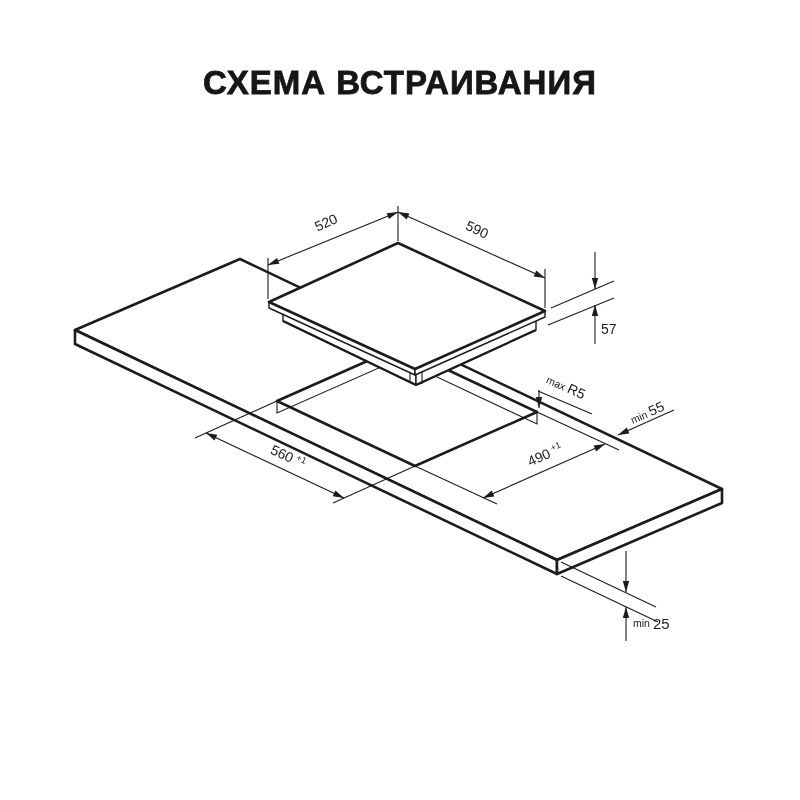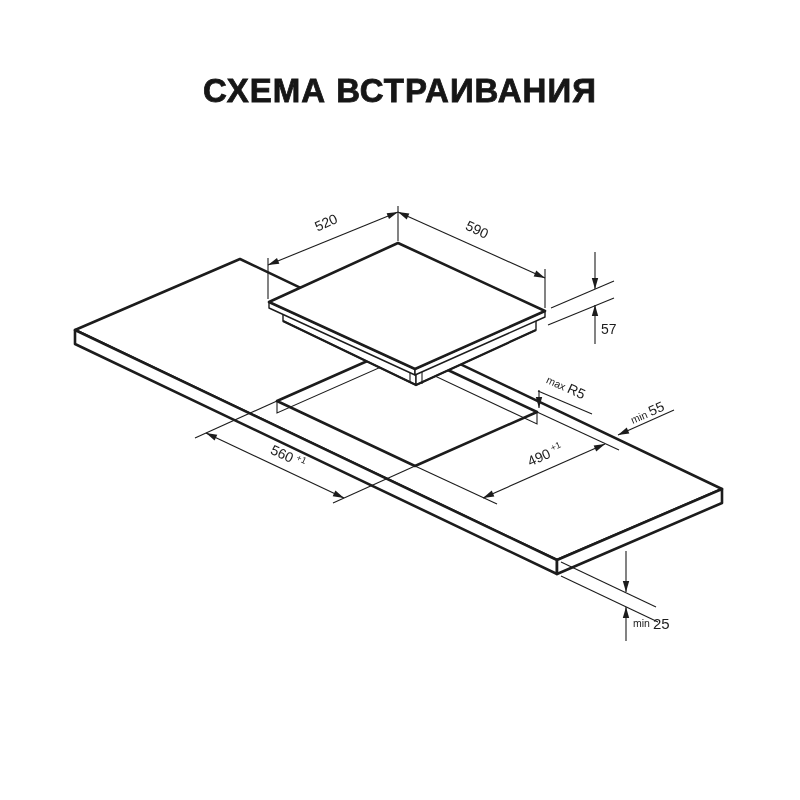--- a/index.html
+++ b/index.html
@@ -1,20 +1,20 @@
 <!DOCTYPE html>
 <html><head>
 <meta charset="utf-8">
 <style>
   html,body{margin:0;padding:0;background:#ffffff;}
   body{width:800px;height:800px;font-family:"Liberation Sans",sans-serif;}
   .stage{position:relative;width:800px;height:800px;overflow:hidden;background:#ffffff;}
   .title{
     position:absolute;top:64px;left:0;right:0;
-    text-align:center;margin:8px;
+    text-align:center;margin:0;
     font-size:33px;font-weight:bold;letter-spacing:1px;
     color:#161616;
     -webkit-text-stroke:0.8px #161616;
   }
   svg.diagram{position:absolute;top:0;left:0;}
   .thick{fill:#ffffff;stroke:#1c1c1c;stroke-width:2.6;stroke-linejoin:round;}
   .thickline{fill:none;stroke:#1c1c1c;stroke-width:2.3;stroke-linejoin:round;}
   .mid{fill:#ffffff;stroke:#1c1c1c;stroke-width:1.4;stroke-linejoin:round;}
   .thin{fill:none;stroke:#1c1c1c;stroke-width:1.1;}
   .dim{fill:none;stroke:#1c1c1c;stroke-width:1.1;}

